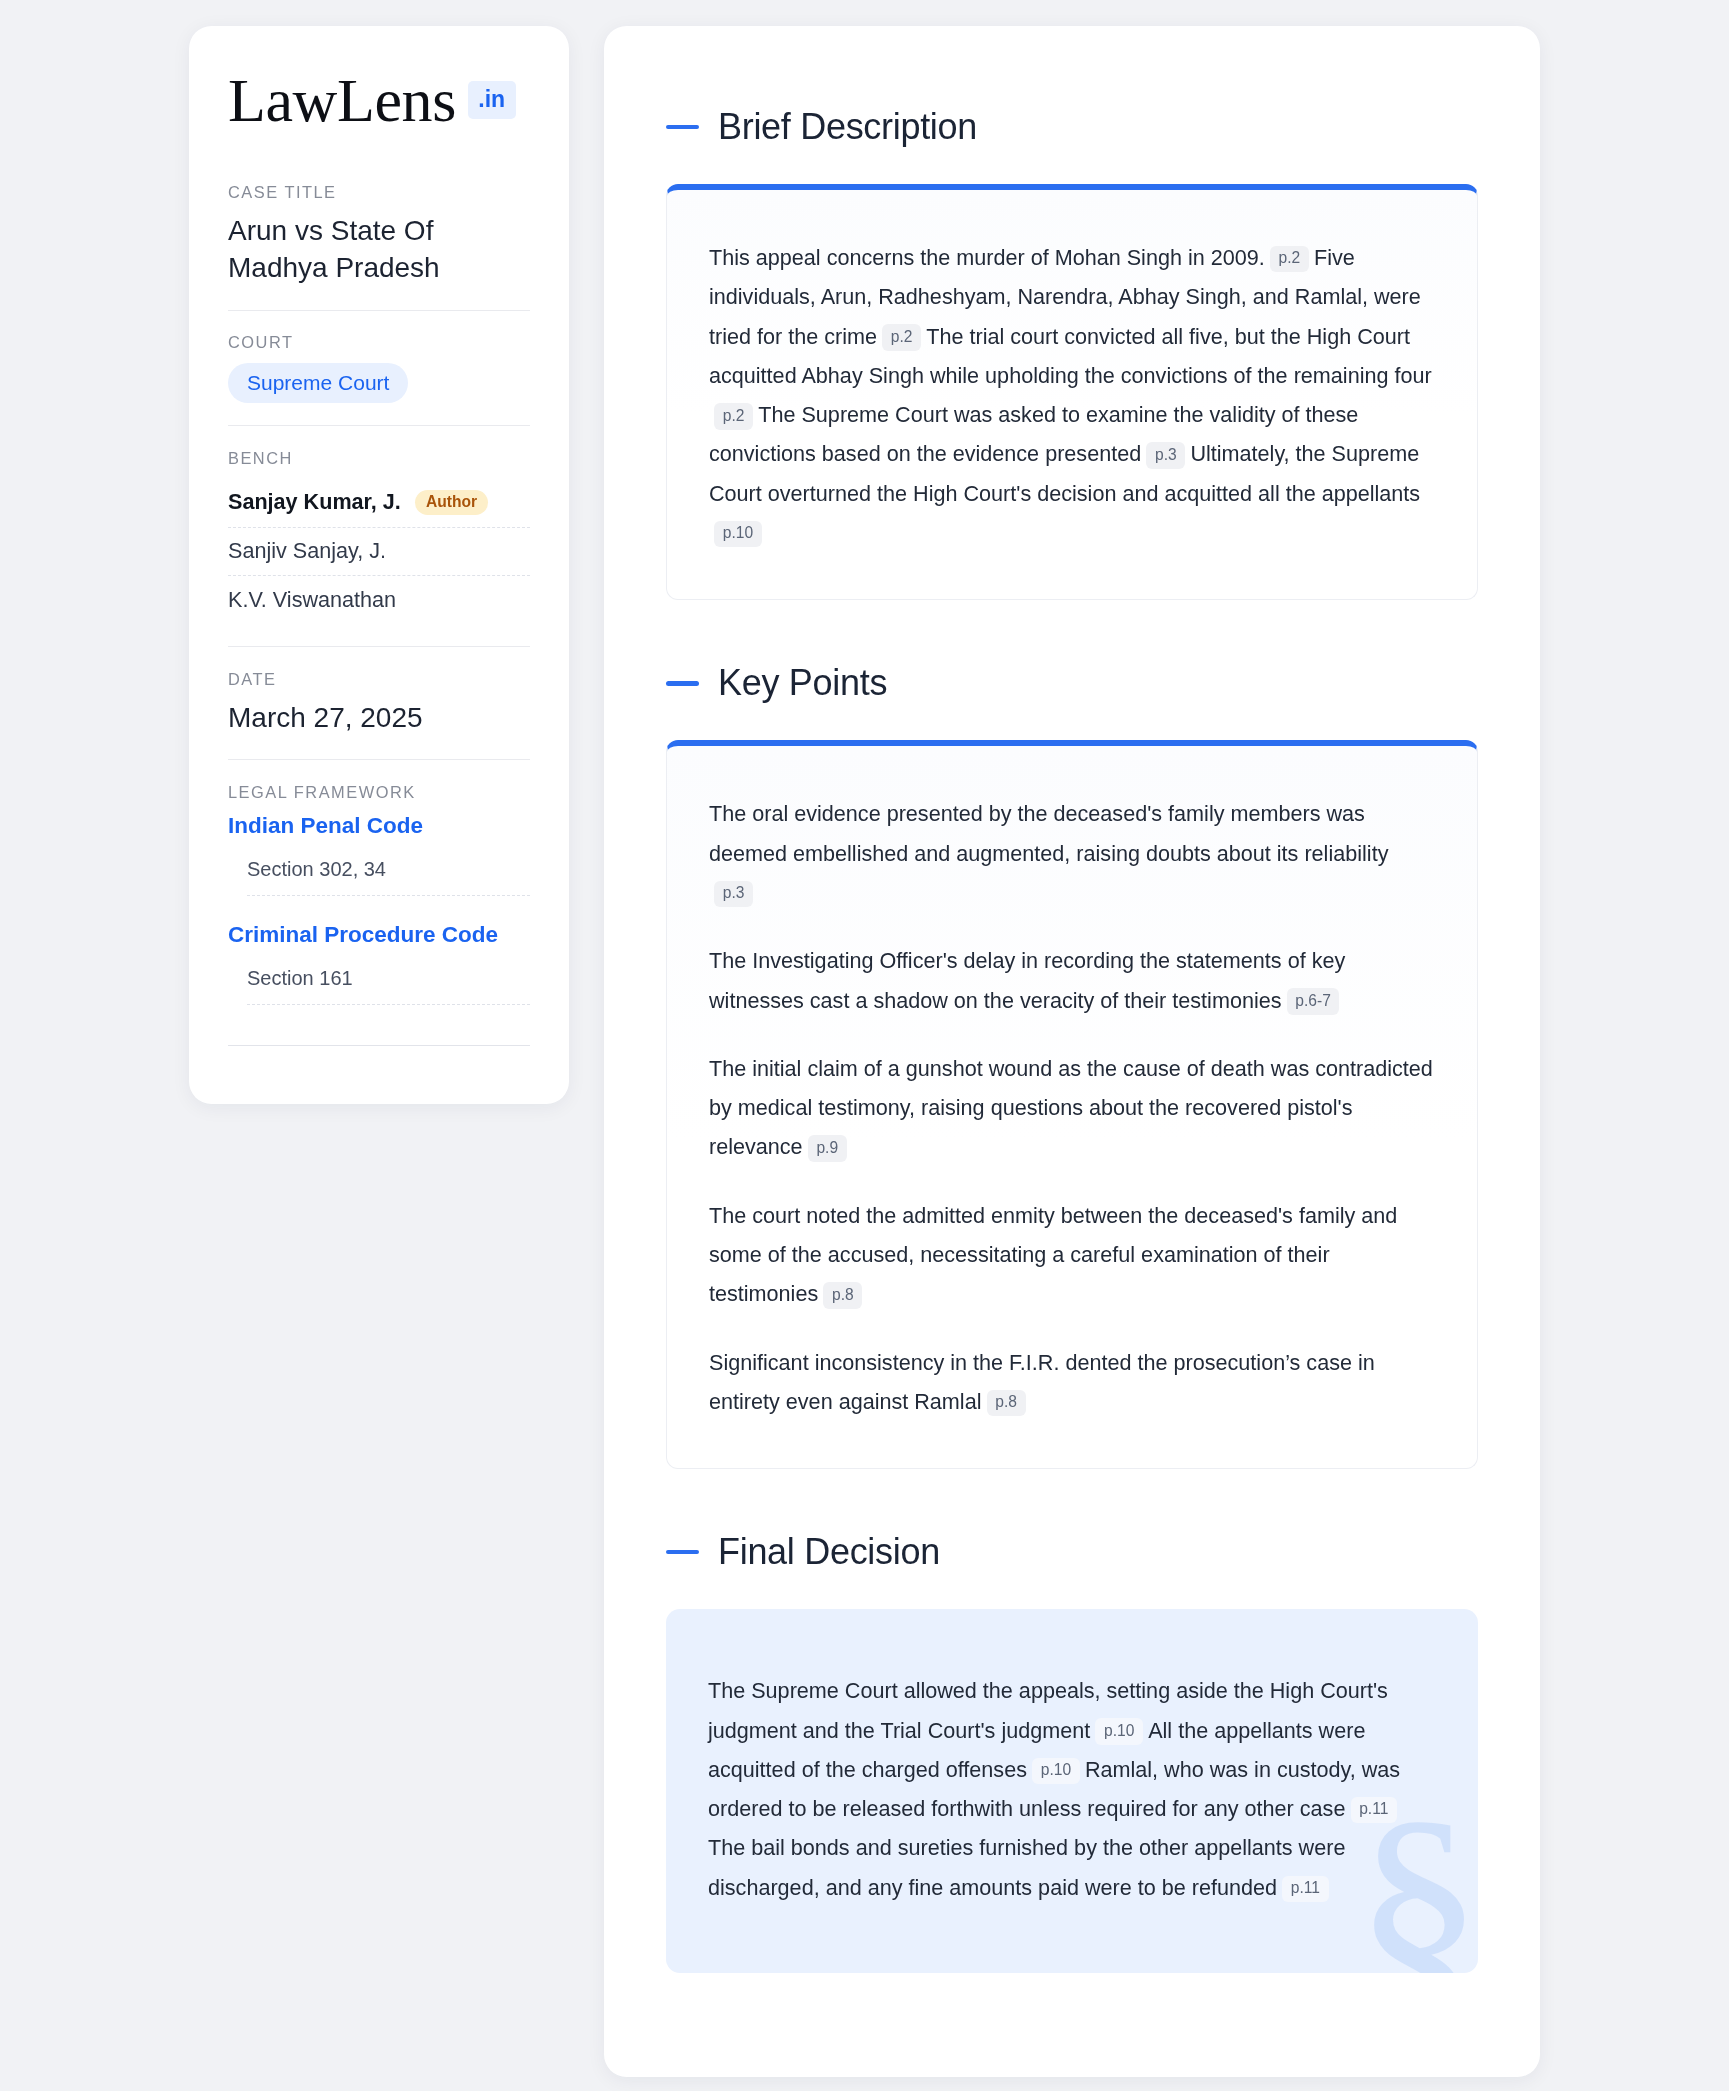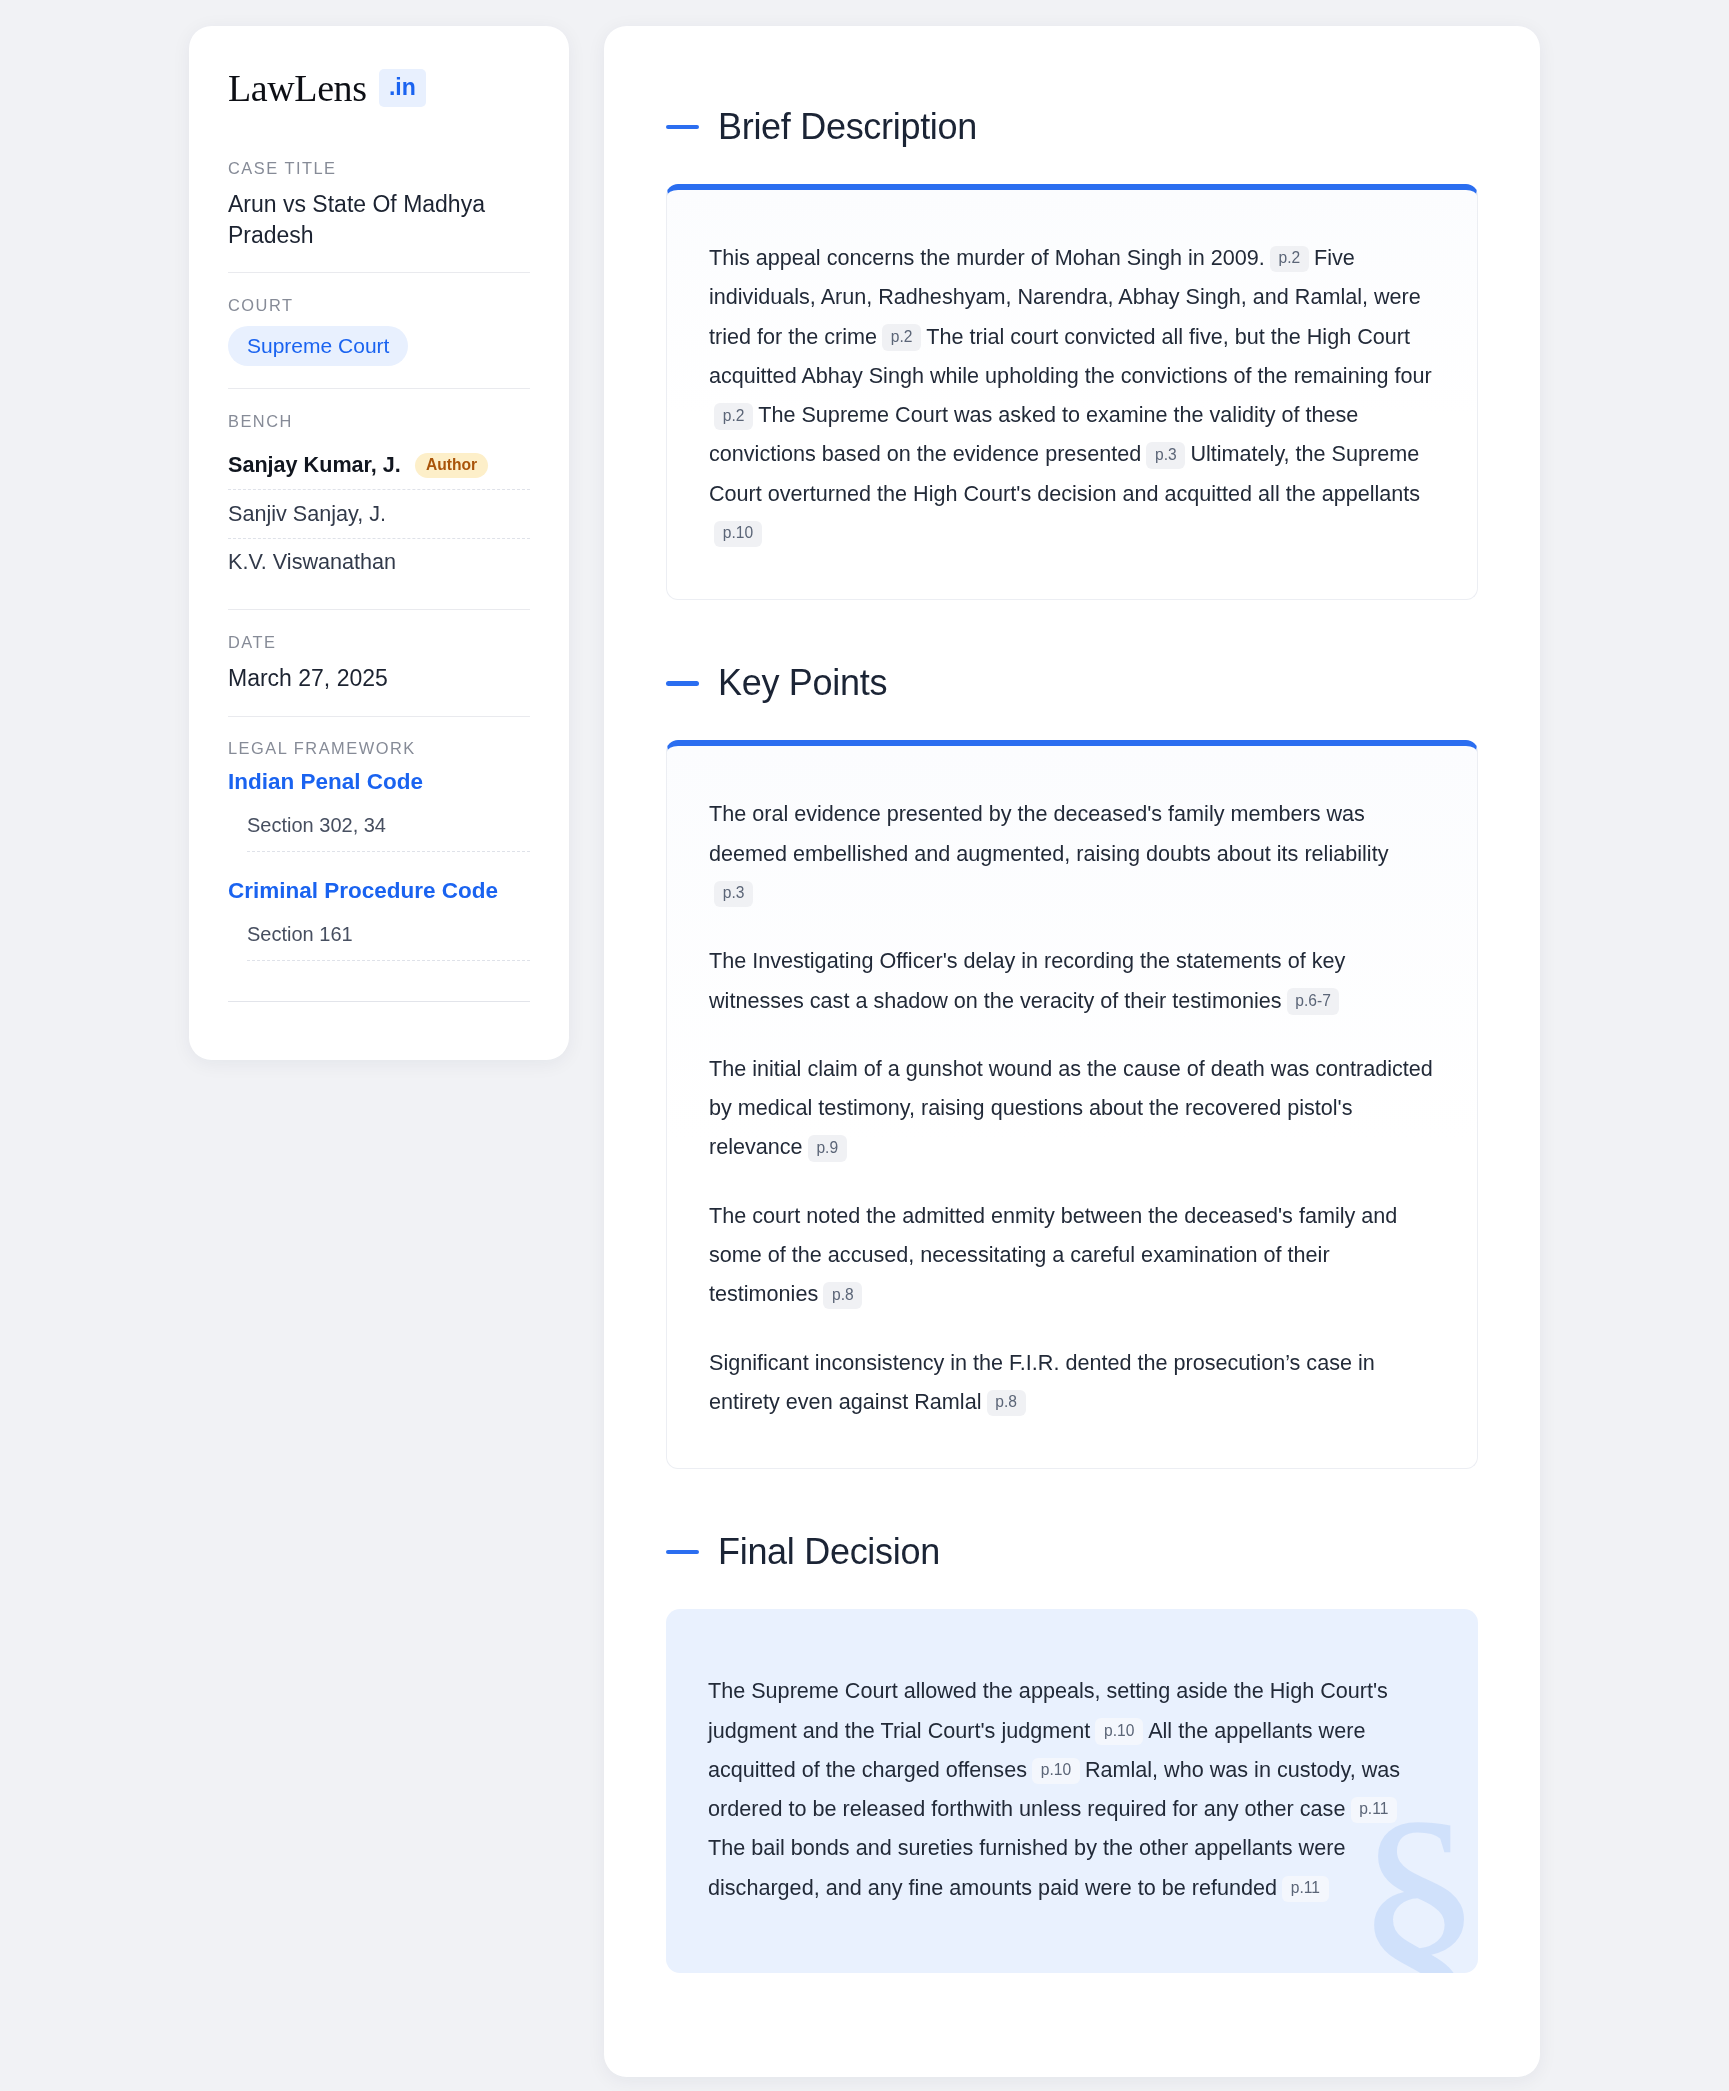--- a/index.html
+++ b/index.html
@@ -32,21 +32,21 @@
   }
 
   .brand {
     display: flex;
     align-items: center;
     gap: 12px;
     margin-bottom: 52px;
   }
   .brand-name {
     font-family: "Liberation Serif", serif;
-    font-size: 38px;
+    font-size: 62px;
     letter-spacing: -0.4px;
     color: #0d0f15;
     line-height: 1;
   }
   .brand-tld {
     background: #e8f0fe;
     color: #1a63f0;
     font-size: 23px;
     font-weight: bold;
     border-radius: 5px;
@@ -58,21 +58,21 @@
   .field + .field { padding-top: 22.5px; border-top: 0.9px solid #e9eaee; }
 
   .field-label {
     font-size: 16.4px;
     letter-spacing: 1.5px;
     color: #868b97;
     text-transform: uppercase;
     margin-bottom: 11.2px;
   }
   .field-value {
-    font-size: 23px;
+    font-size: 28px;
     line-height: 1.32;
     color: #1c2331;
   }
 
   .court-pill {
     display: inline-block;
     background: #e8f0fe;
     color: #1a63f0;
     font-size: 21px;
     border-radius: 864px;

